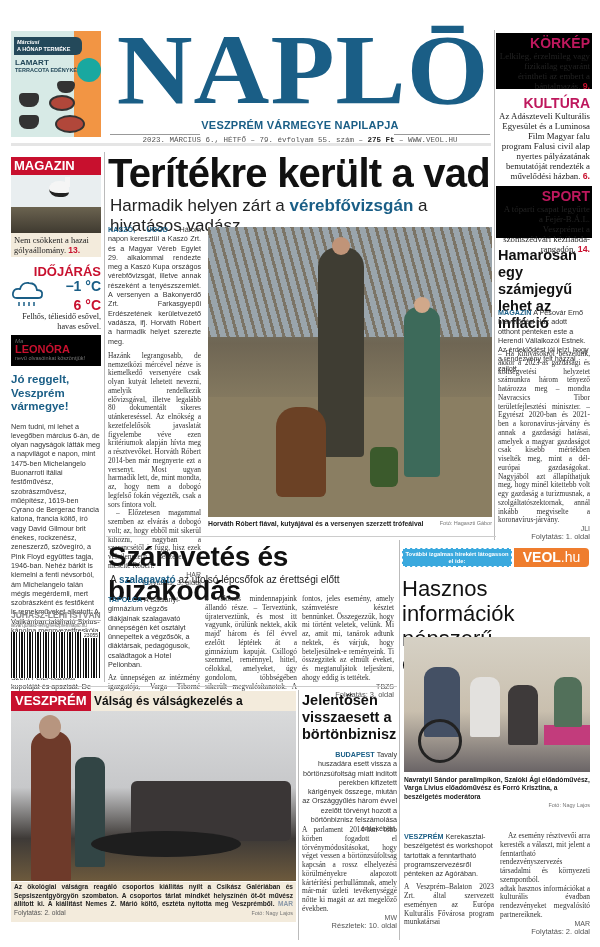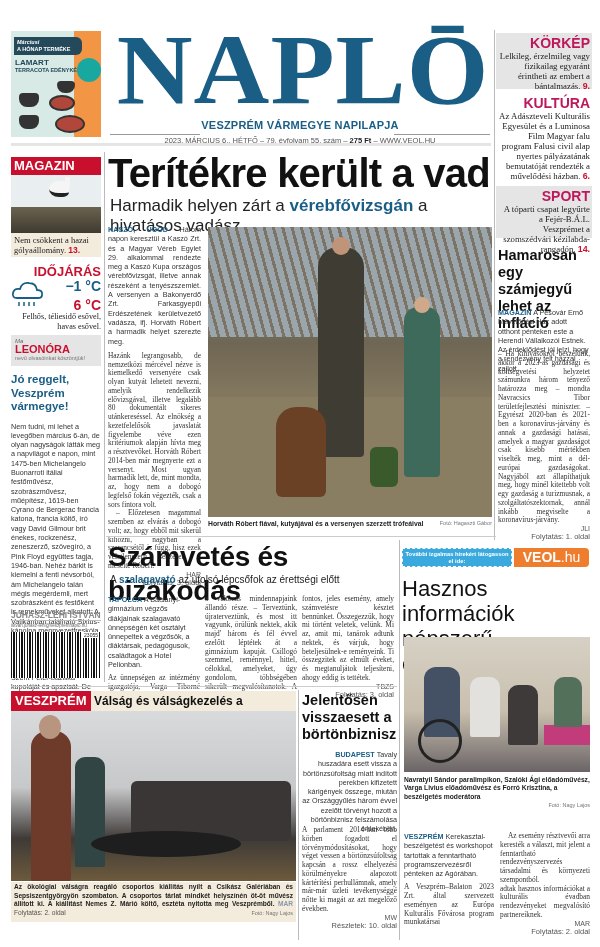--- a/index.html
+++ b/index.html
@@ -1,34 +1,34 @@
 <!DOCTYPE html>
 <html><head>
 <meta charset="utf-8">
 <style>
 *{box-sizing:border-box;margin:0;padding:0}
 body{width:600px;height:947px;background:#fff;font-family:"Liberation Serif",serif;color:#222;position:relative;overflow:hidden}
 .abs{position:absolute}
 .sans{font-family:"Liberation Sans",sans-serif}
 .red{color:#c8102e}
 .blue{color:#1a5e86}
-.beige{background:#e5e5e5}
+.beige{background:#000000}
 
 #ad{left:11px;top:31px;width:90px;height:106px;background:linear-gradient(90deg,#d7eae6 0 70%,#f29544 70%);overflow:hidden}
 #ad .tag{position:absolute;left:3px;top:6px;width:68px;height:18px;background:#24495a;color:#fff;font-size:5.5px;font-weight:bold;padding:2px 3px;border-radius:0 6px 6px 0;font-family:"Liberation Sans",sans-serif;line-height:7px}
 #ad .name{position:absolute;left:4px;top:28px;font-size:8px;font-weight:bold;color:#24495a;font-family:"Liberation Sans",sans-serif;line-height:8px}
 #ad .name small{display:block;font-size:5.5px;line-height:6px}
 #ad .badge{position:absolute;left:66px;top:27px;width:24px;height:24px;border-radius:50%;background:#19a8a0}
 .pot{position:absolute;background:#333;border-radius:4px 4px 8px 8px}
 .pan{position:absolute;background:#b1473a;border-radius:50%;border:2px solid #333}
 #logo{left:113px;top:25px;width:380px;height:90px;font-family:"Liberation Serif",serif;font-weight:bold;font-size:100px;line-height:90px;color:#1a5e86;letter-spacing:1px;text-align:center;transform:scaleX(1.05)}
 #subtitle-line{left:110px;top:127px;width:380px;height:14px}
 #subtitle-line .ln{position:absolute;top:7px;height:1px;background:#999;width:100px}
 #subtitle{left:110px;top:119px;width:380px;text-align:center;font-family:"Liberation Sans",sans-serif;font-weight:bold;font-size:11px;color:#1a5e86;letter-spacing:0.2px}
-#dateline{left:110px;top:136px;width:380px;text-align:center;font-family:Liberation Sans, sans-serif;font-size:7.5px;color:#555}
+#dateline{left:110px;top:136px;width:380px;text-align:center;font-family:Liberation Mono, monospace;font-size:7.5px;color:#555}
 #dateline b{color:#222}
 #topbar{left:11px;top:143px;width:480px;height:3px;background:#e5e5e5}
 
 .teaser{left:498px;width:92px;text-align:right;font-size:8.8px;line-height:10px}
 .teaser h3{font-family:"Liberation Sans",sans-serif;font-weight:bold;font-size:14px;color:#be185d;line-height:16px}
 .teaser .pg{color:#c8102e;font-weight:bold;font-family:"Liberation Sans",sans-serif}
 
 #magazin{left:11px;top:157px;width:90px;height:98px}
 #magazin .hd{background:#c8102e;color:#fff;font-family:"Liberation Sans",sans-serif;font-weight:bold;font-size:13px;padding:0 3px;height:18px;line-height:18px}
 #magazin .img{height:58px;background:linear-gradient(180deg,#e9eef0 0 55%,#6b6350 55%,#3f3a30 100%);position:relative}

